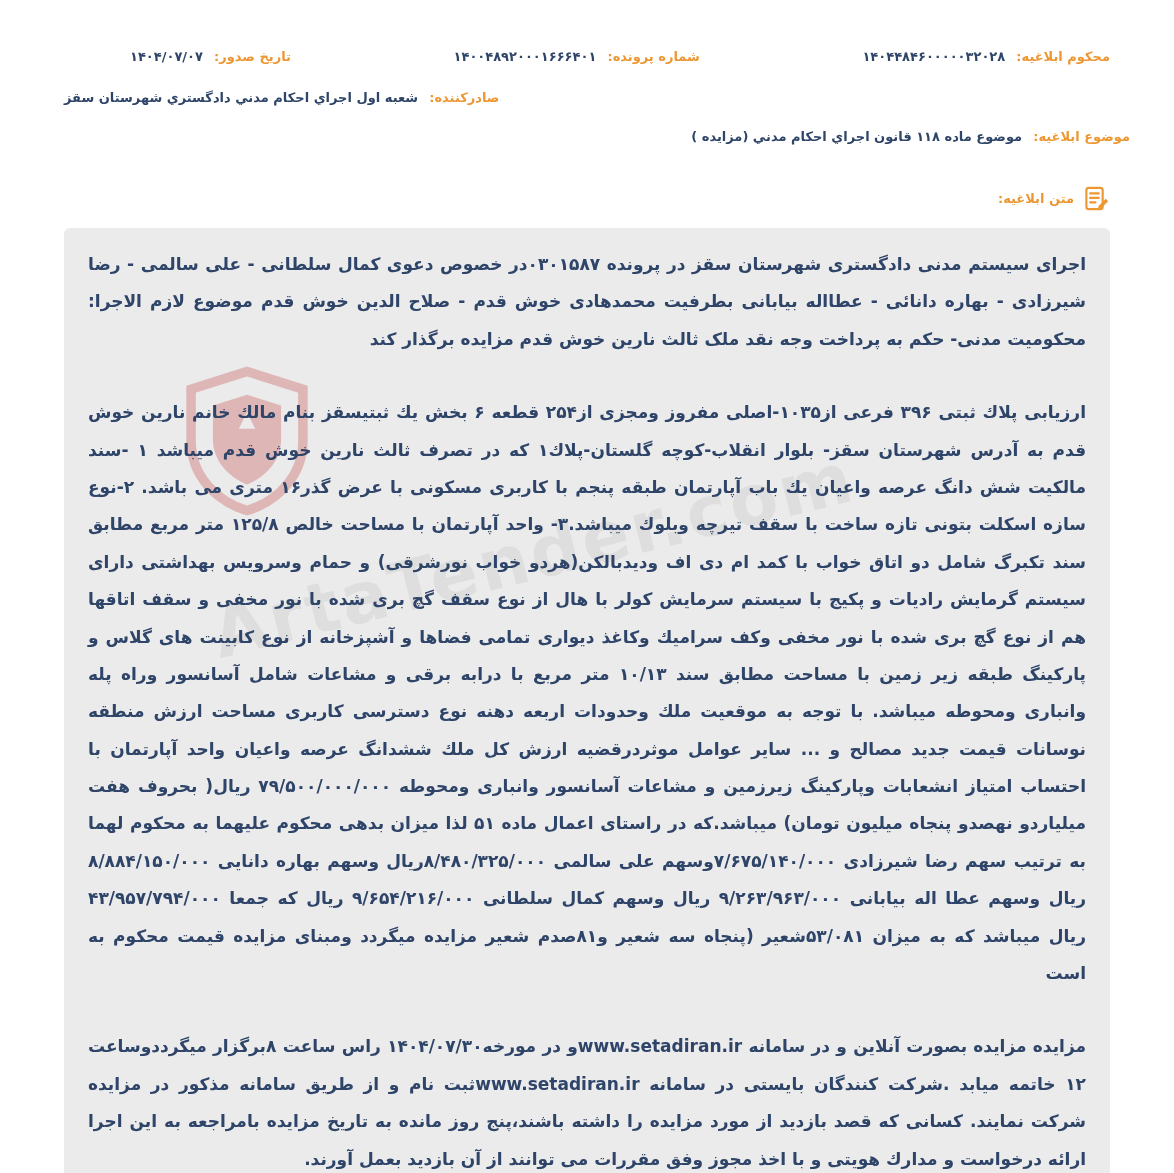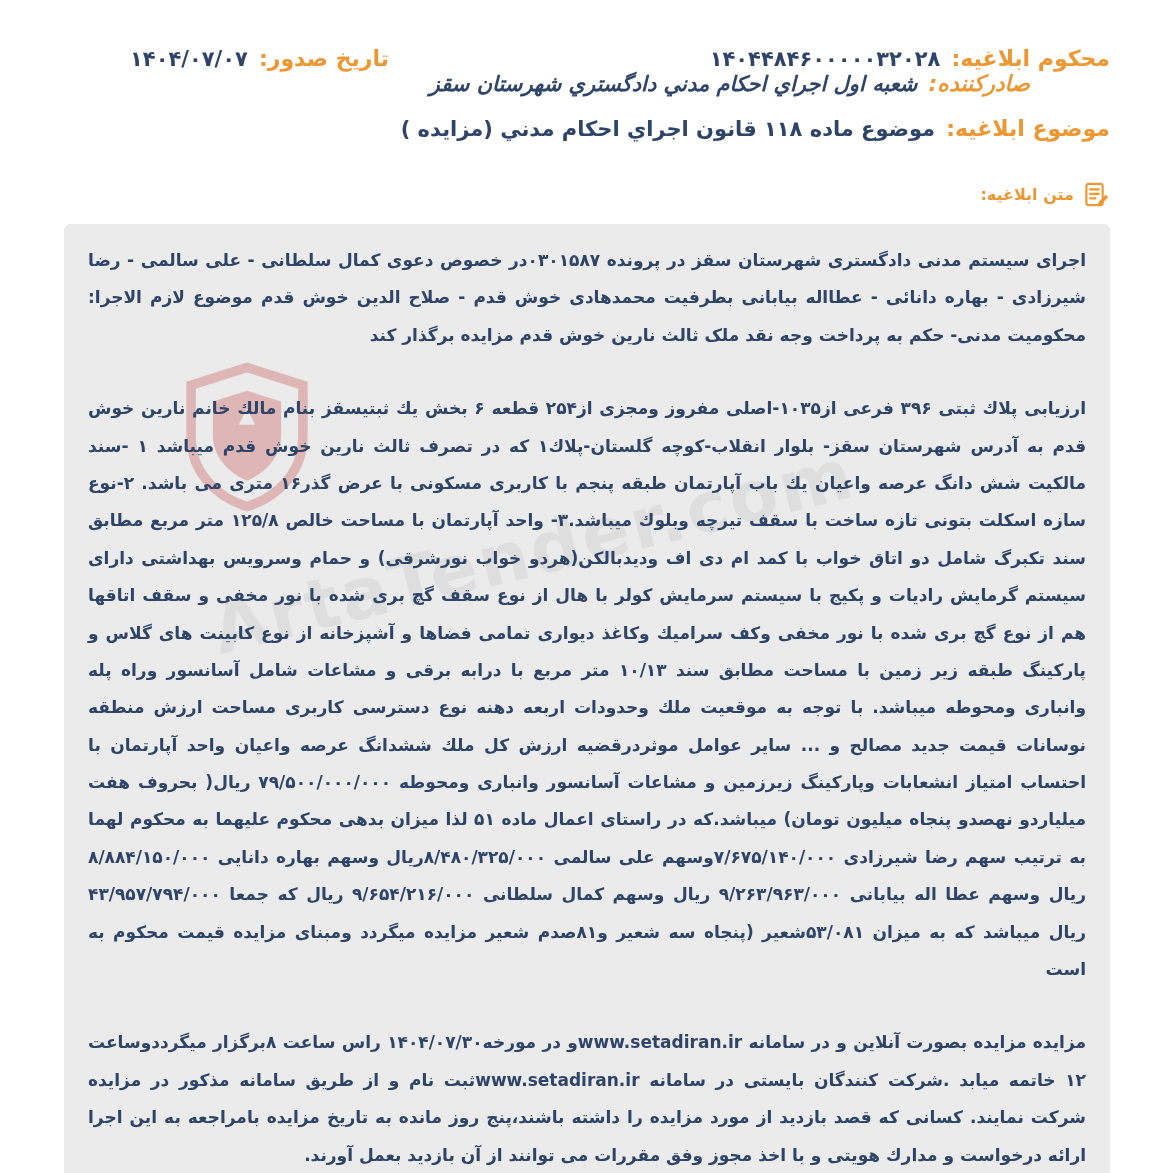--- a/index.html
+++ b/index.html
@@ -13,48 +13,48 @@
   .page{
     width:1174px;
     min-height:1173px;
     background:#ffffff;
     direction:rtl;
     font-family:"DejaVu Sans",sans-serif;
     padding-top:46px;
     overflow:hidden;
   }
   .hdr-field{white-space:nowrap;}
-  .hdr-label{color:var(--accent-orange);font-weight:700;font-size:22px;}
-  .hdr-value{color:var(--navy);font-weight:700;font-size:21px;margin-right:6px;}
+  .hdr-label{color:var(--accent-orange);font-weight:700;font-size:13px;}
+  .hdr-value{color:var(--navy);font-weight:700;font-size:13px;margin-right:6px;}
   .header-top{
     display:flex;
     justify-content:space-between;
     align-items:baseline;
     padding:0 64px 0 130px;
   }
   .header-issuer{
-    text-align:right;
+    margin-top:22px;
+    text-align:left;
     padding:0 144px 0 64px;
     white-space:nowrap;
-    font-style:italic;
   }
   .header-subject{
     margin-top:20px;
     text-align:right;
-    padding:0 64px;
+    padding:0 44px;
     white-space:nowrap;
   }
   .body-label-row{
     margin-top:40px;
     padding:0 64px;
     display:flex;
     align-items:center;
     gap:9px;
   }
-  .body-label-row .hdr-label{font-size:16px;}
+  .body-label-row .hdr-label{font-size:13px;}
   .doc-icon{flex:0 0 auto;display:inline-flex;color:var(--accent-orange);}
   .notice-box{
     position:relative;
     margin:16px 64px 40px 64px;
     background:var(--box-bg);
     border-radius:6px;
     padding:18px 24px 30px 24px;
     color:var(--navy);
     font-size:17px;
     font-weight:700;
@@ -100,20 +100,24 @@
 <body>
 
 <div class="page">
 
   <div class="header-top">
     <div class="hdr-field">
       <span class="hdr-label">محکوم ابلاغیه:</span>
       <span class="hdr-value">۱۴۰۴۴۸۴۶۰۰۰۰۰۳۲۰۲۸</span>
     </div>
     <div class="hdr-field">
+      <span class="hdr-label">شماره پرونده:</span>
+      <span class="hdr-value">۱۴۰۰۴۸۹۲۰۰۰۱۶۶۶۴۰۱</span>
+    </div>
+    <div class="hdr-field">
       <span class="hdr-label">تاریخ صدور:</span>
       <span class="hdr-value">۱۴۰۴/۰۷/۰۷</span>
     </div>
   </div>
 
   <div class="header-issuer">
     <span class="hdr-label">صادرکننده:</span>
     <span class="hdr-value">شعبه اول اجراي احکام مدني دادگستري شهرستان سقز</span>
   </div>
 

